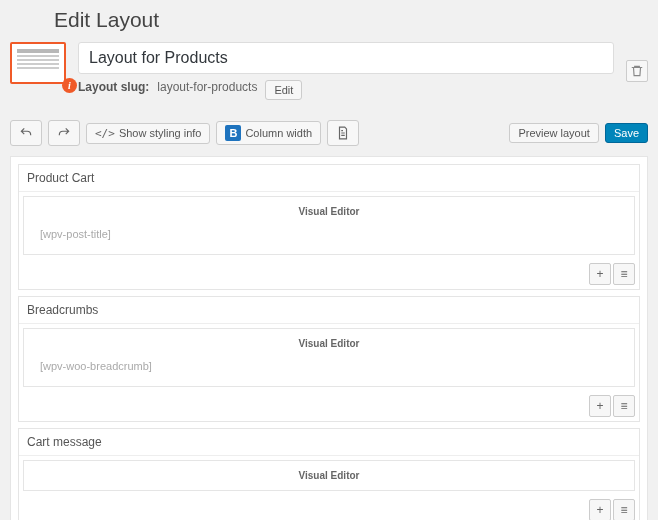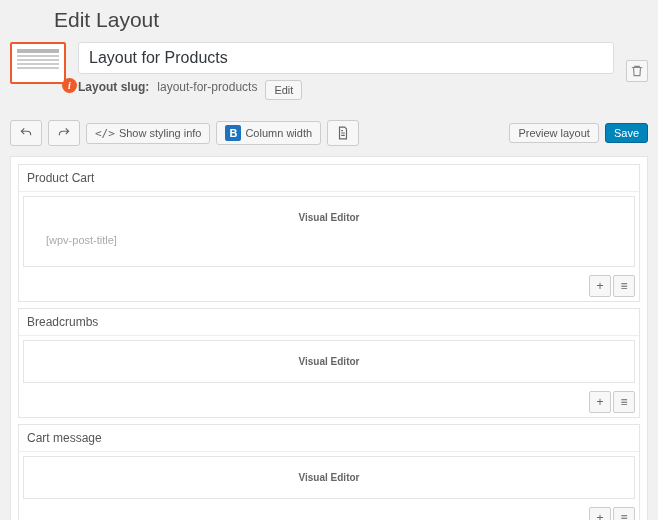--- a/index.html
+++ b/index.html
@@ -17,21 +17,21 @@
 .slug-row strong { font-weight:600; color:#555;}
 .btn { display:inline-flex; align-items:center; justify-content:center; gap:4px; padding:3px 8px; font-size:11px; border:1px solid #ccc; border-radius:3px; background:#f7f7f7; color:#555; cursor:pointer; }
 .btn-primary { background:#0085ba; color:#fff; border-color:#006799;}
 .btn-icon { padding:5px 8px; }
 .trash { margin-left:auto; align-self:center;}
 .toolbar { display:flex; gap:6px; align-items:center; margin-bottom:10px;}
 .toolbar .spacer{flex:1;}
 .panel { background:#fff; border:1px solid #e5e5e5; padding:5px 5px 10px 5px;}
 .block { border:1px solid #e5e5e5; margin:2px 2px 6px 2px; }
 .block-title { padding:6px 8px; font-size:12px; color:#555; border-bottom:1px solid #eee;}
-.cell { position:relative; border:1px solid #e5e5e5; margin:4px; padding:12px;}
+.cell { position:relative; border:1px solid #e5e5e5; margin:4px; padding:6px;}
 .cell-label { text-align:center; font-size:10px; font-weight:bold; color:#666; padding:3px 0;}
 .cell-content { padding:8px 10px; color:#aaa; font-size:11px; min-height:22px;}
 .cell-footer { display:flex; justify-content:flex-end; gap:2px; padding:4px;}
 .icon-btn { width:22px; height:22px; border:1px solid #ccc; background:#f7f7f7; border-radius:2px; display:flex; align-items:center; justify-content:center; font-size:12px; color:#666; cursor:pointer;}
 .b-icon{ background:#1e73be; color:#fff; border-radius:2px; width:16px;height:16px;display:inline-flex;align-items:center;justify-content:center;font-weight:bold;font-size:11px;}
 .code-icon{ font-family:monospace; font-size:11px; color:#666;}
 .svg{width:14px;height:14px;}
 </style>
 </head>
 <body>
@@ -102,20 +102,21 @@
       <div class="cell-footer">
         <span class="icon-btn">+</span>
         <span class="icon-btn">≡</span>
       </div>
     </div>
 
     <div class="block">
       <div class="block-title">Breadcrumbs</div>
       <div class="cell">
         <div class="cell-label">Visual Editor</div>
+        <div class="cell-content">[wpv-woo-breadcrumb]</div>
       </div>
       <div class="cell-footer">
         <span class="icon-btn">+</span>
         <span class="icon-btn">≡</span>
       </div>
     </div>
 
     <div class="block">
       <div class="block-title">Cart message</div>
       <div class="cell">

